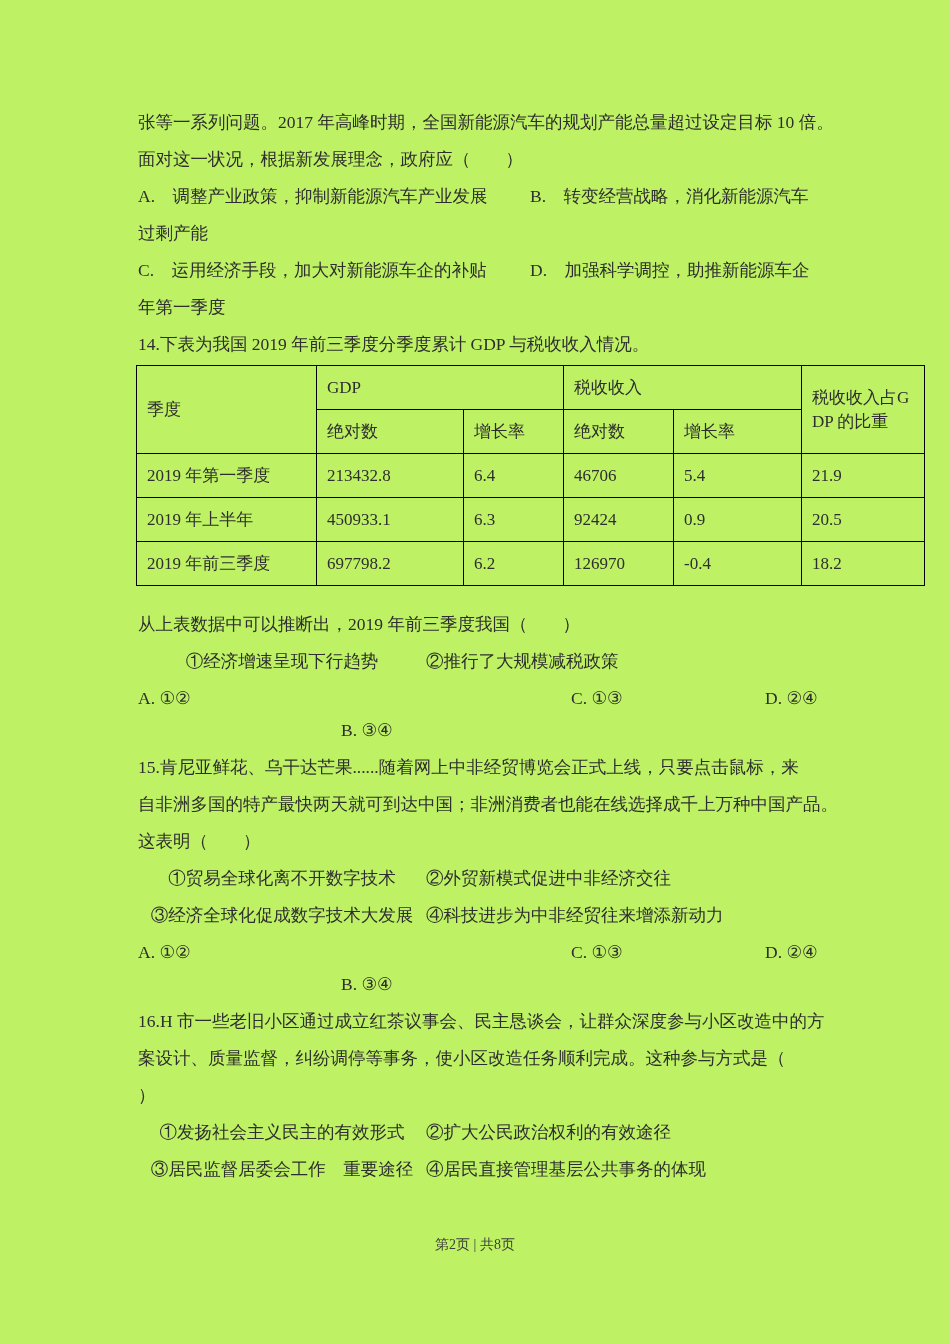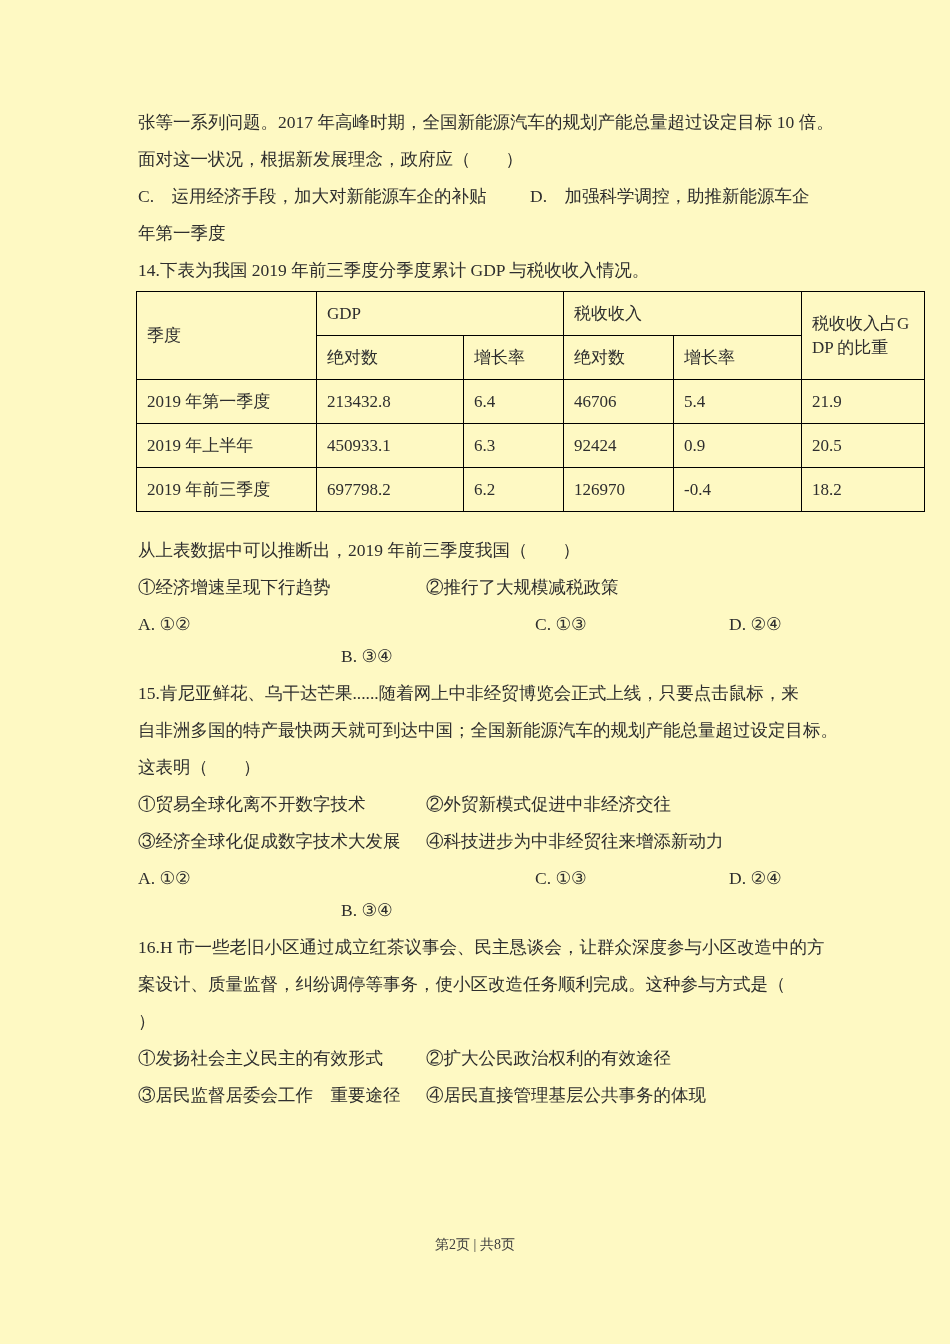--- a/index.html
+++ b/index.html
@@ -4,21 +4,21 @@
 <style>
   html, body {
     margin: 0;
     padding: 0;
     background: #ffffff;
   }
   .page {
     position: relative;
     width: 950px;
     height: 1344px;
-    background: #fef9c3;
+    background: #bef264;
     font-family: "Liberation Serif", "DejaVu Serif", serif;
     color: #2e2e2e;
     overflow: hidden;
   }
   .content {
     padding: 104px 134px 0 138px;
     box-sizing: border-box;
   }
   .line {
     margin: 0;
@@ -30,29 +30,30 @@
   .opt-row .opt-left {
     display: inline-block;
     width: 392px;
     vertical-align: top;
   }
   
   .item-row .item-left {
     display: inline-block;
     width: 288px;
     vertical-align: top;
+    text-align: center;
   }
   
   .choice-row .choice {
     display: inline-block;
     vertical-align: top;
   }
   .choice-row .c1 { width: 203px; }
   .choice-row .c2 { width: 194px; margin-top: 32px; }
-  .choice-row .c3 { width: 194px; }
+  .choice-row .c3 { width: 194px; margin-left: 36px; }
   table.gdp-table {
     border-collapse: collapse;
     table-layout: fixed;
     width: 788px;
     margin: 2px 0 20px -2px;
   }
   table.gdp-table td {
     border: 1px solid #000000;
     font-size: 17px;
     line-height: 24px;
@@ -73,20 +74,24 @@
   }
 </style>
 </head>
 <body>
 
 <div class="page">
   <div class="content">
 
     <p class="line">张等一系列问题。2017 年高峰时期，全国新能源汽车的规划产能总量超过设定目标 10 倍。</p>
     <p class="line">面对这一状况，根据新发展理念，政府应（　　）</p>
+    <p class="line opt-row">
+      <span class="opt-left">A.　调整产业政策，抑制新能源汽车产业发展</span><span>B.　转变经营战略，消化新能源汽车</span>
+    </p>
+    <p class="line">过剩产能</p>
     <p class="line opt-row">
       <span class="opt-left">C.　运用经济手段，加大对新能源车企的补贴</span><span>D.　加强科学调控，助推新能源车企</span>
     </p>
     <p class="line">年第一季度</p>
 
     <p class="line">14.下表为我国 2019 年前三季度分季度累计 GDP 与税收收入情况。</p>
 
     <table class="gdp-table">
       <colgroup>
         <col style="width:180px">
@@ -138,21 +143,21 @@
 
     <p class="line">从上表数据中可以推断出，2019 年前三季度我国（　　）</p>
     <p class="line item-row">
       <span class="item-left">①经济增速呈现下行趋势</span><span>②推行了大规模减税政策</span>
     </p>
     <p class="line choice-row">
       <span class="choice c1">A. ①②</span><span class="choice c2">B. ③④</span><span class="choice c3">C. ①③</span><span class="choice">D. ②④</span>
     </p>
 
     <p class="line">15.肯尼亚鲜花、乌干达芒果......随着网上中非经贸博览会正式上线，只要点击鼠标，来</p>
-    <p class="line">自非洲多国的特产最快两天就可到达中国；全国新能源汽车的规划产能总量超过设定目标。</p>
+    <p class="line">自非洲多国的特产最快两天就可到达中国；非洲消费者也能在线选择成千上万种中国产品。</p>
     <p class="line">这表明（　　）</p>
     <p class="line item-row">
       <span class="item-left">①贸易全球化离不开数字技术</span><span>②外贸新模式促进中非经济交往</span>
     </p>
     <p class="line item-row">
       <span class="item-left">③经济全球化促成数字技术大发展</span><span>④科技进步为中非经贸往来增添新动力</span>
     </p>
     <p class="line choice-row">
       <span class="choice c1">A. ①②</span><span class="choice c2">B. ③④</span><span class="choice c3">C. ①③</span><span class="choice">D. ②④</span>
     </p>

